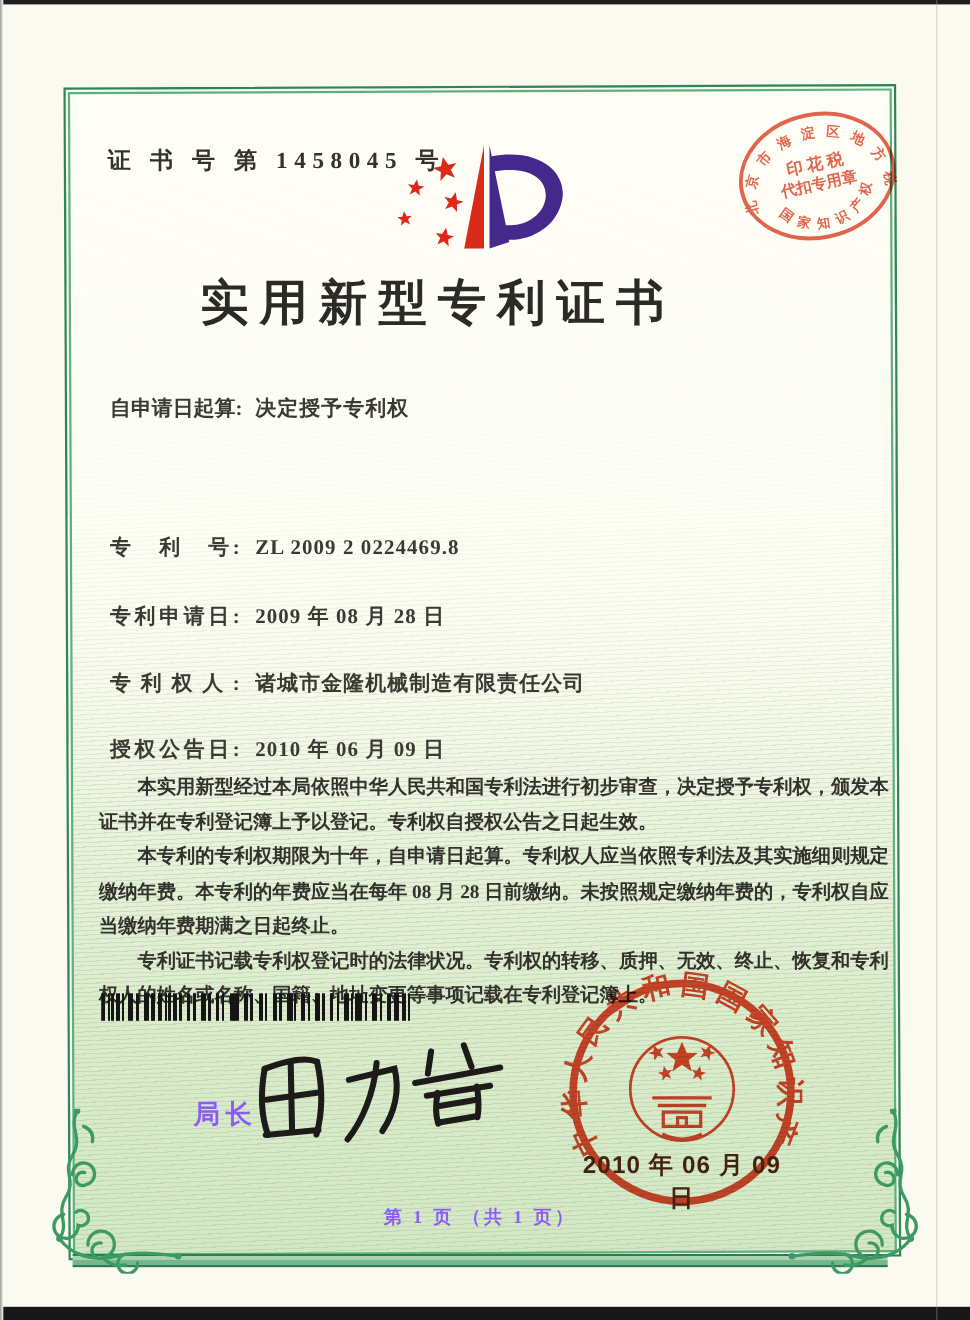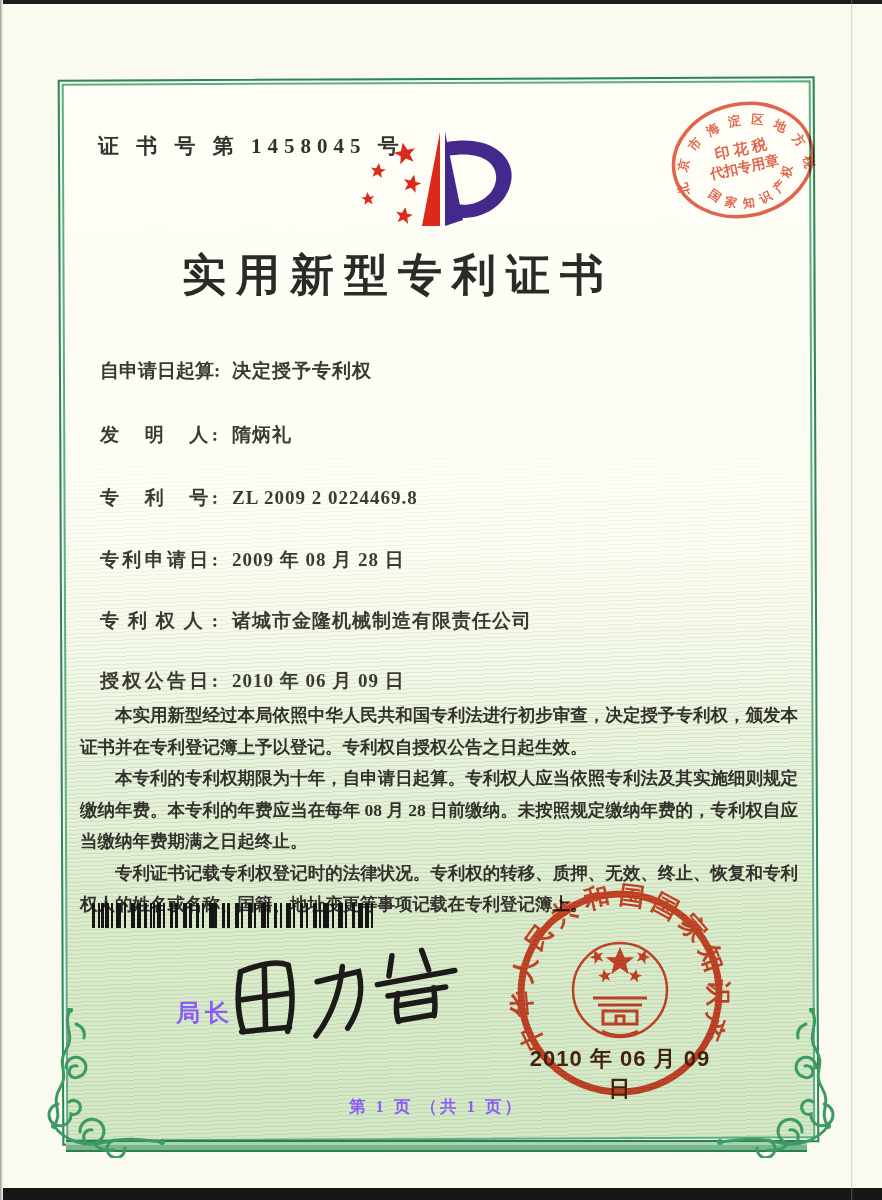--- a/index.html
+++ b/index.html
@@ -44,21 +44,21 @@
   .field-label{
     display:inline-block; width:118px;
     font-size:19px; font-weight:bold; color:#3a3933;
     text-align:justify; text-align-last:justify;
   }
   .field-value{
     display:inline-block; margin-left:10px;
     font-size:19px; font-weight:bold; color:#3a3933; letter-spacing:1px;
   }
   .body-text{
-    position:absolute; left:80px; top:700px; width:718px;
+    position:absolute; left:90px; top:700px; width:718px;
     font-size:17.5px; line-height:31.5px; font-weight:600;
     color:#32312c; text-align:justify;
   }
   .body-text p{margin:0; text-indent:2em;}
 
   .barcode{
     position:absolute; left:92px; top:903px; width:282px; height:25px;
     background:
       repeating-linear-gradient(90deg,#151515 0 3px,rgba(0,0,0,0) 3px 6px,#151515 6px 8px,rgba(0,0,0,0) 8px 13px,#151515 13px 17px,rgba(0,0,0,0) 17px 19px,#151515 19px 21px,rgba(0,0,0,0) 21px 26px),
       repeating-linear-gradient(90deg,rgba(0,0,0,0) 0 9px,#151515 9px 12px,rgba(0,0,0,0) 12px 24px,#151515 24px 26px,rgba(0,0,0,0) 26px 37px);
@@ -140,24 +140,20 @@
     <use href="#star" fill="#dc2a1a" transform="translate(52,58) scale(0.95) rotate(14)"></use>
     <use href="#star" fill="#dc2a1a" transform="translate(8,73) scale(0.7) rotate(-6)"></use>
     <use href="#star" fill="#dc2a1a" transform="translate(44,90) scale(0.9) rotate(10)"></use>
   </svg>
 
   <div class="title">实用新型专利证书</div>
 
   <div class="field-row" style="top:358px">
     <span class="field-label">自申请日起算:</span>
     <span class="field-value">决定授予专利权</span>
-  </div>
-  <div class="field-row" style="top:422px">
-    <span class="field-label">发　明　人:</span>
-    <span class="field-value">隋炳礼</span>
   </div>
   <div class="field-row" style="top:485px">
     <span class="field-label">专　利　号:</span>
     <span class="field-value">ZL 2009 2 0224469.8</span>
   </div>
   <div class="field-row" style="top:547px">
     <span class="field-label">专利申请日:</span>
     <span class="field-value">2009 年 08 月 28 日</span>
   </div>
   <div class="field-row" style="top:608px">

